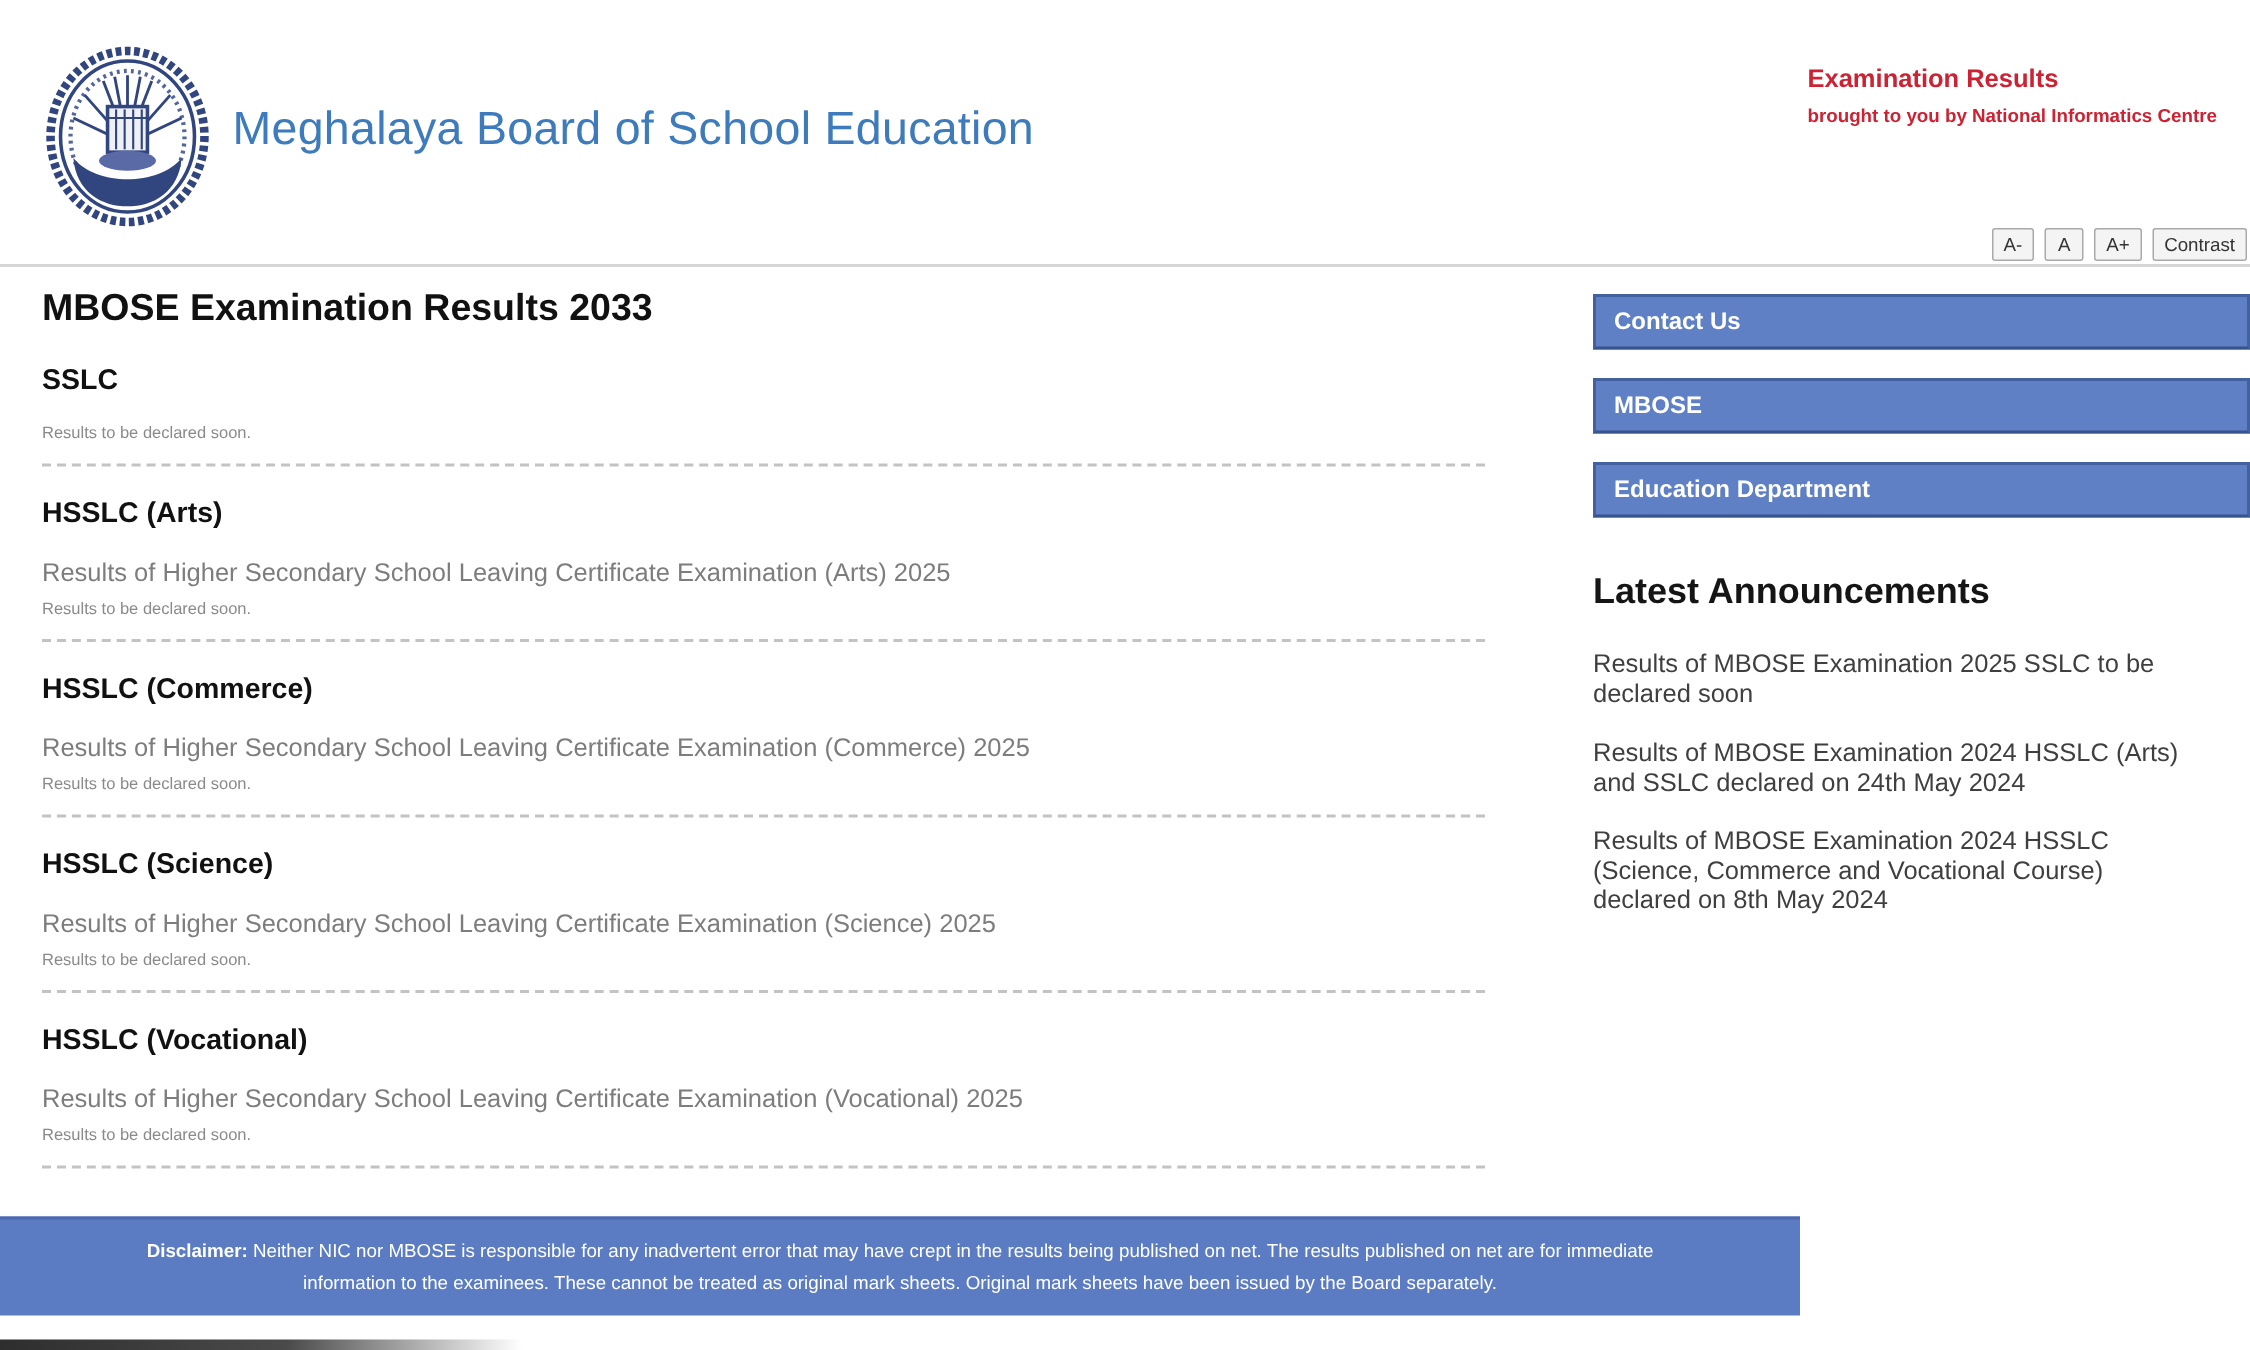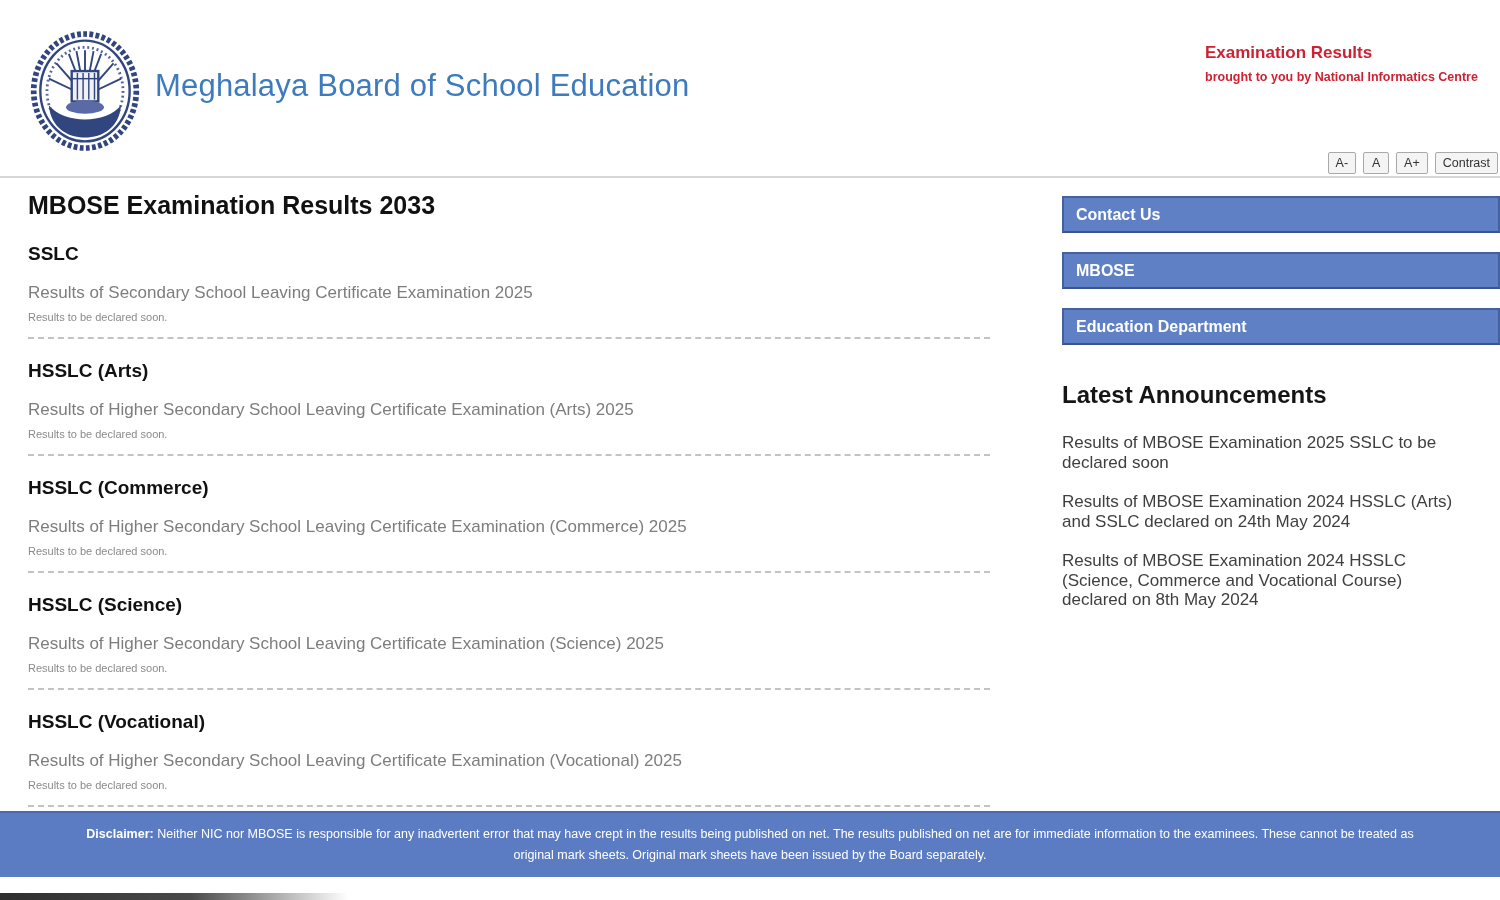--- a/index.html
+++ b/index.html
@@ -138,21 +138,21 @@
     line-height: 19.5px;
     color: #3f3f3f;
     margin-bottom: 20px;
     padding-right: 30px;
   }
 
   
   .footer {
     position: absolute;
     left: 0; top: 811px;
-    width: 1500px;
+    width: 1200px;
     height: 66px;
     background: #5b7cc2;
     border-top: 2px solid #4a69ae;
     color: #ffffff;
     font-size: 12.5px;
     line-height: 21px;
     text-align: center;
     padding: 11px 85px 0 85px;
   }
   .footer b { font-weight: 700; }
@@ -213,21 +213,20 @@
   <button class="tb-btn">A+</button>
   <button class="tb-btn">Contrast</button>
 </div>
 <div class="header-line"></div>
 
 <div class="main">
   <h1>MBOSE Examination Results 2033</h1>
 
   <div class="section">
     <h2>SSLC</h2>
-    <p class="desc">Results of Secondary School Leaving Certificate Examination 2025</p>
     <p class="note">Results to be declared soon.</p>
     <hr class="sep">
   </div>
 
   <div class="section">
     <h2>HSSLC (Arts)</h2>
     <p class="desc">Results of Higher Secondary School Leaving Certificate Examination (Arts) 2025</p>
     <p class="note">Results to be declared soon.</p>
     <hr class="sep">
   </div>

